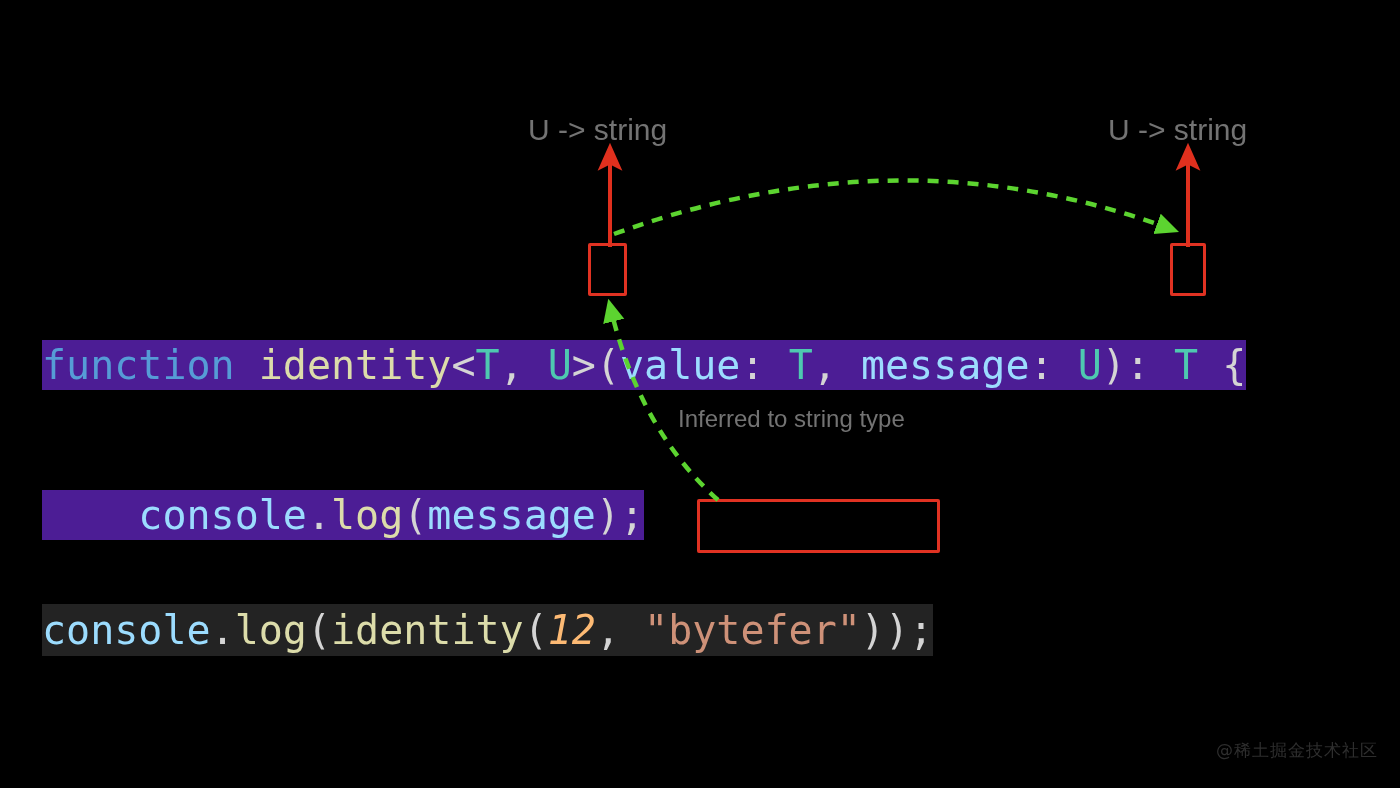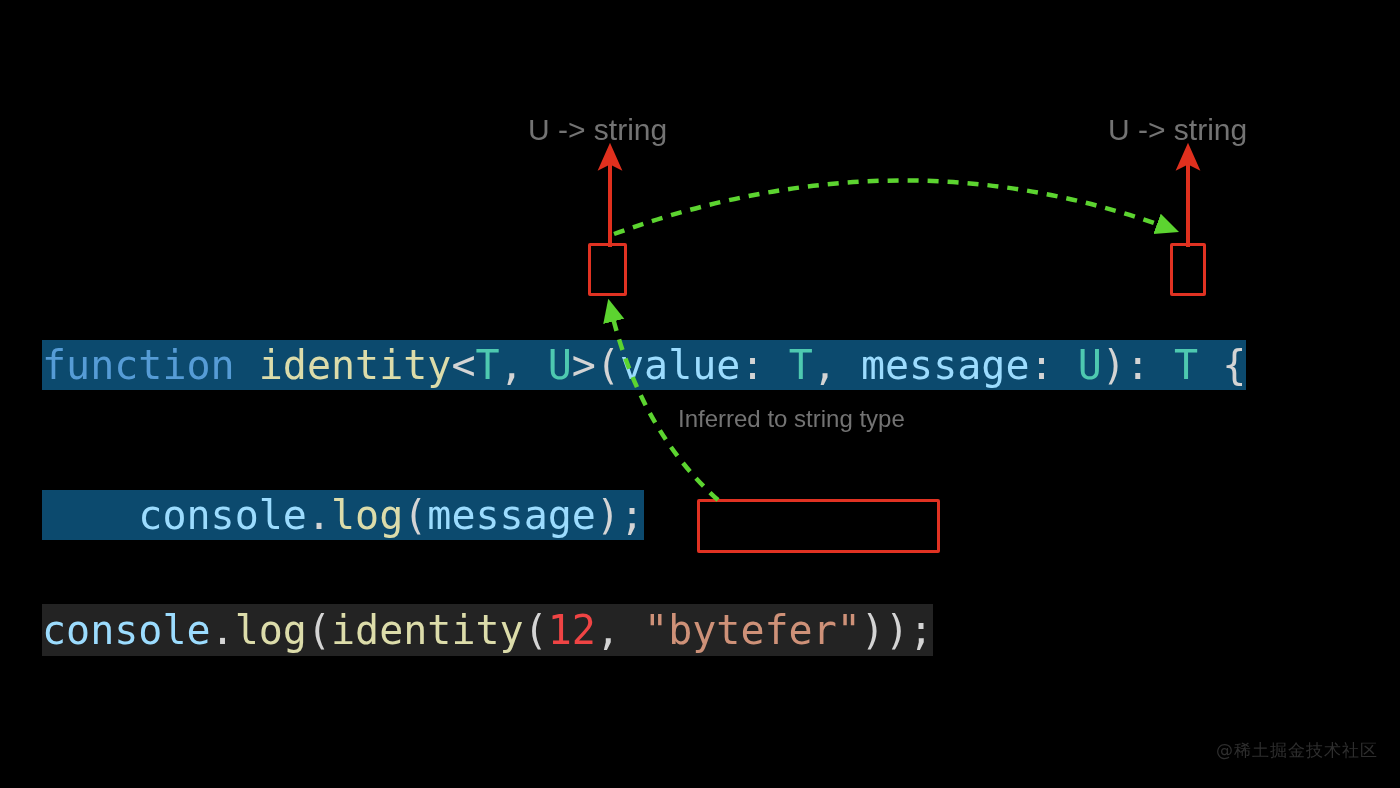--- a/index.html
+++ b/index.html
@@ -23,21 +23,21 @@
     top: 240px;
     font-family: "DejaVu Sans Mono", monospace;
     font-size: 40px;
     line-height: 50px;
     white-space: pre;
     letter-spacing: 0px;
   }
   .code-line {
     display: block;
     width: max-content;
-    background: #0c4a6e;
+    background: #4c1d95;
   }
 
   .code-block-2 {
     position: absolute;
     left: 42px;
     top: 500px;
     font-family: "DejaVu Sans Mono", monospace;
     font-size: 40px;
     line-height: 52px;
     white-space: pre;
@@ -45,21 +45,21 @@
   .code-block-2 .code-line { background: #232323; }
 
   
   .t-kw      { color: #569cd6; }
   .t-fn      { color: #dcdcaa; }
   .t-type    { color: #4ec9b0; }
   .t-param   { color: #9cdcfe; }
   .t-punct   { color: #d4d4d4; }
   .t-ctrl    { color: #c586c0; }
   .t-var     { color: #9cdcfe; margin-top: 36px; }
-  .t-num     { color: #ef4444; }
+  .t-num     { color: #fdba74; font-style: italic; }
   .t-str     { color: #ce9178; }
   .t-prop    { color: #dcdcaa; }
 
   
   .red-box {
     position: absolute;
     border: 3px solid #e03222;
     box-sizing: border-box;
     border-radius: 2px;
     background: transparent;

